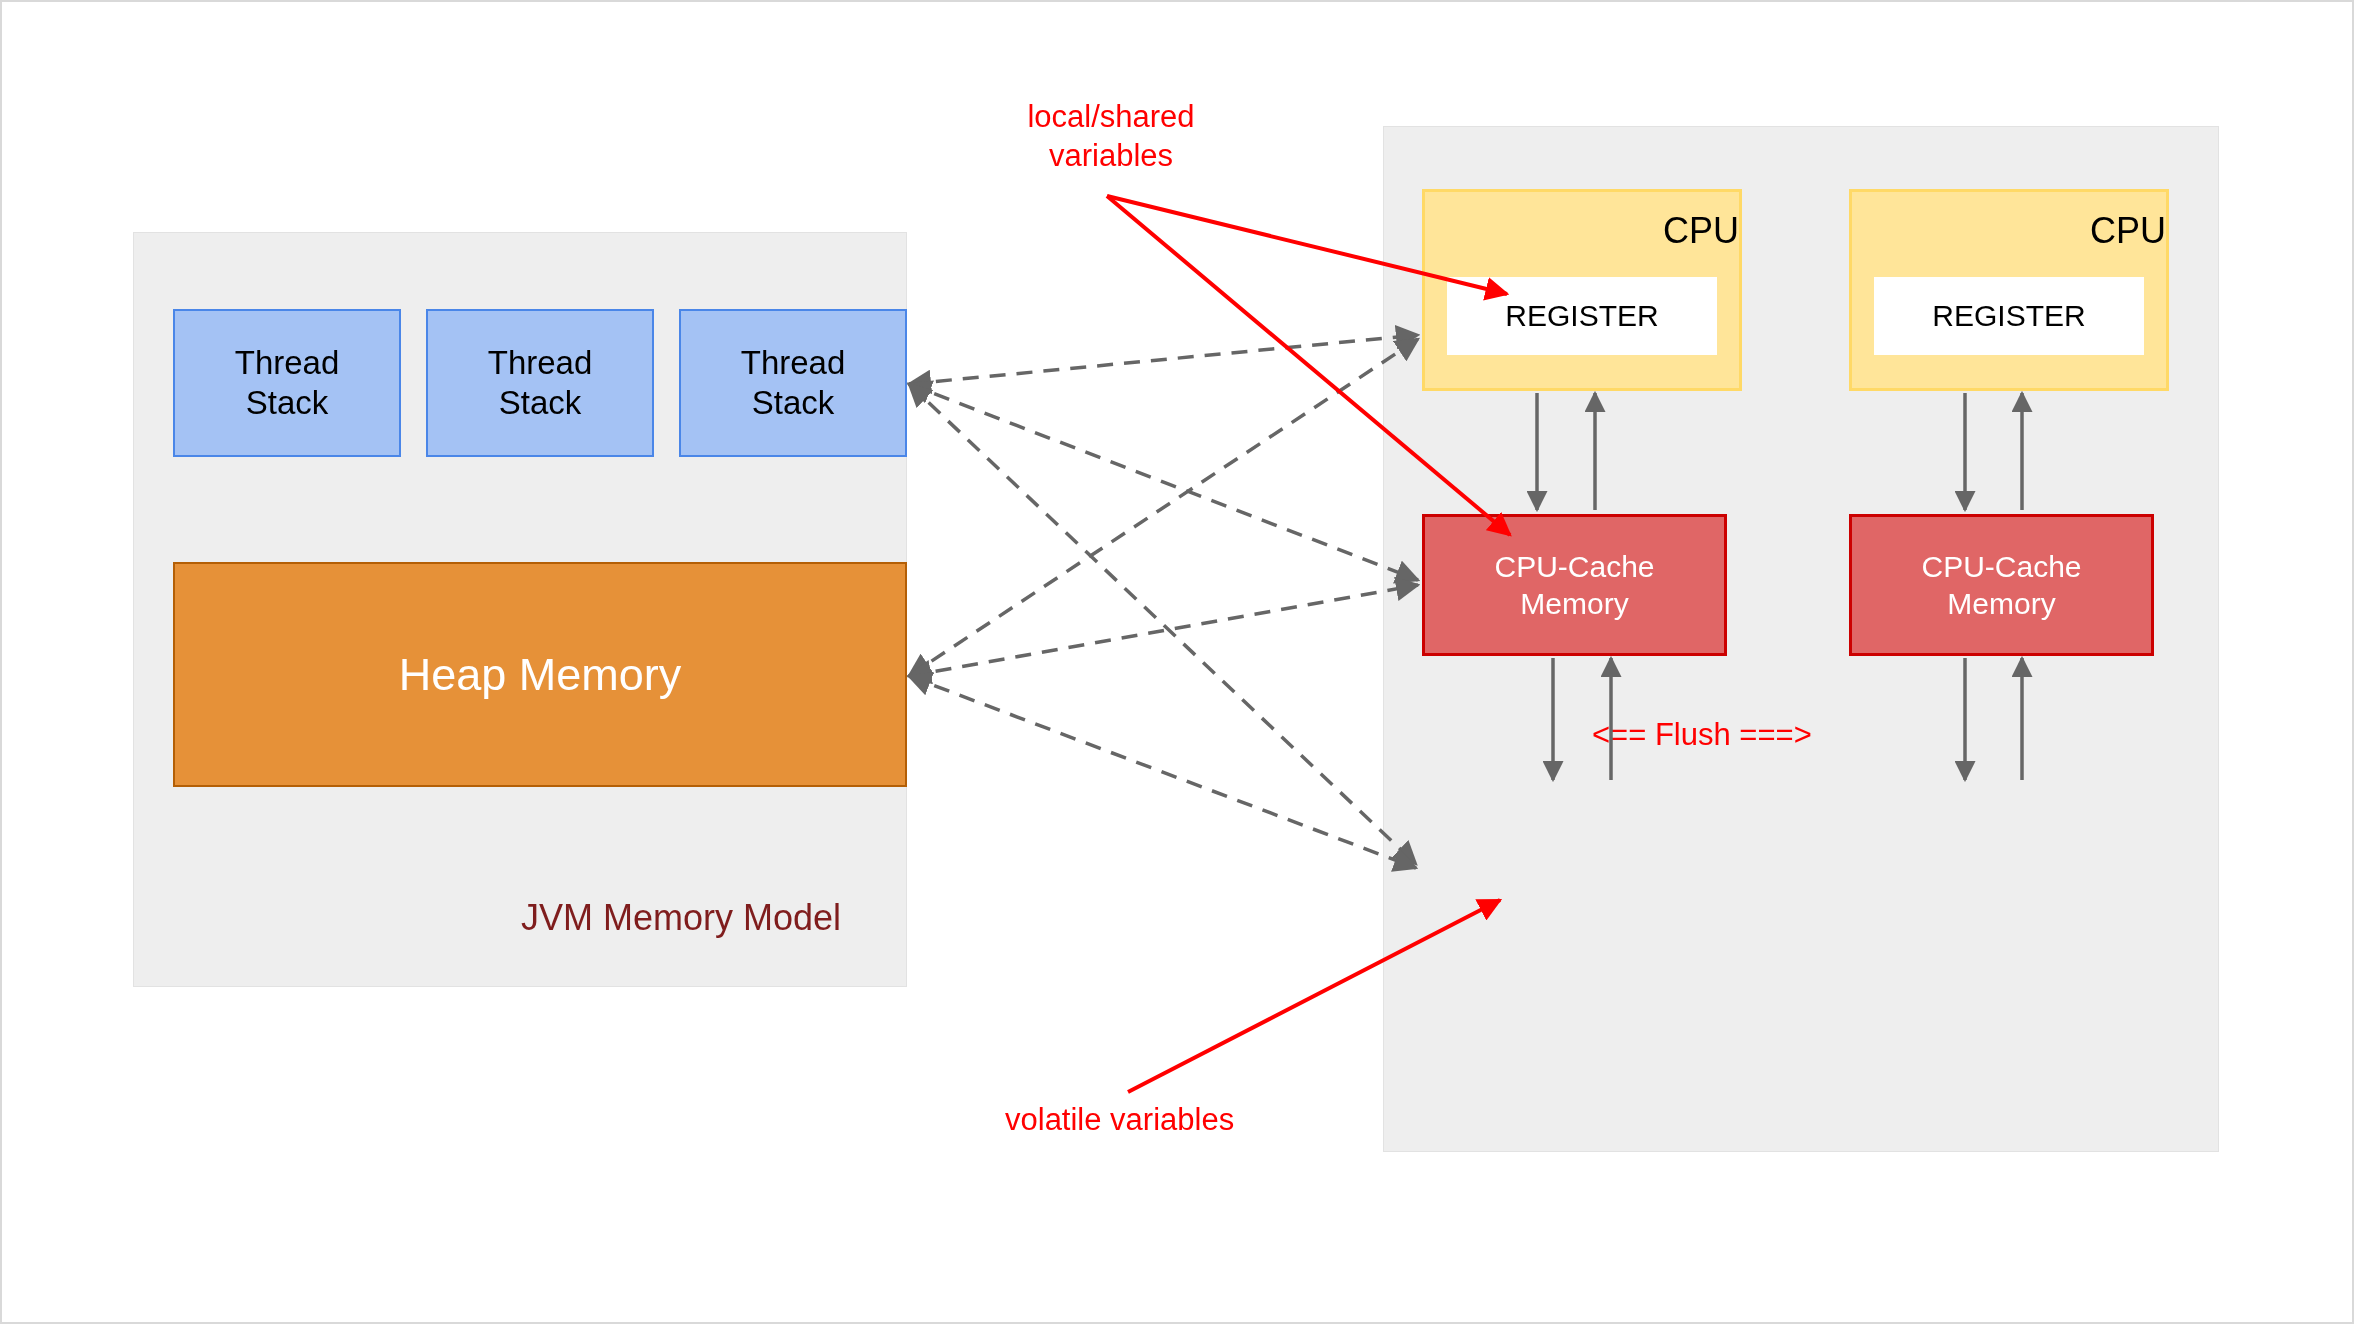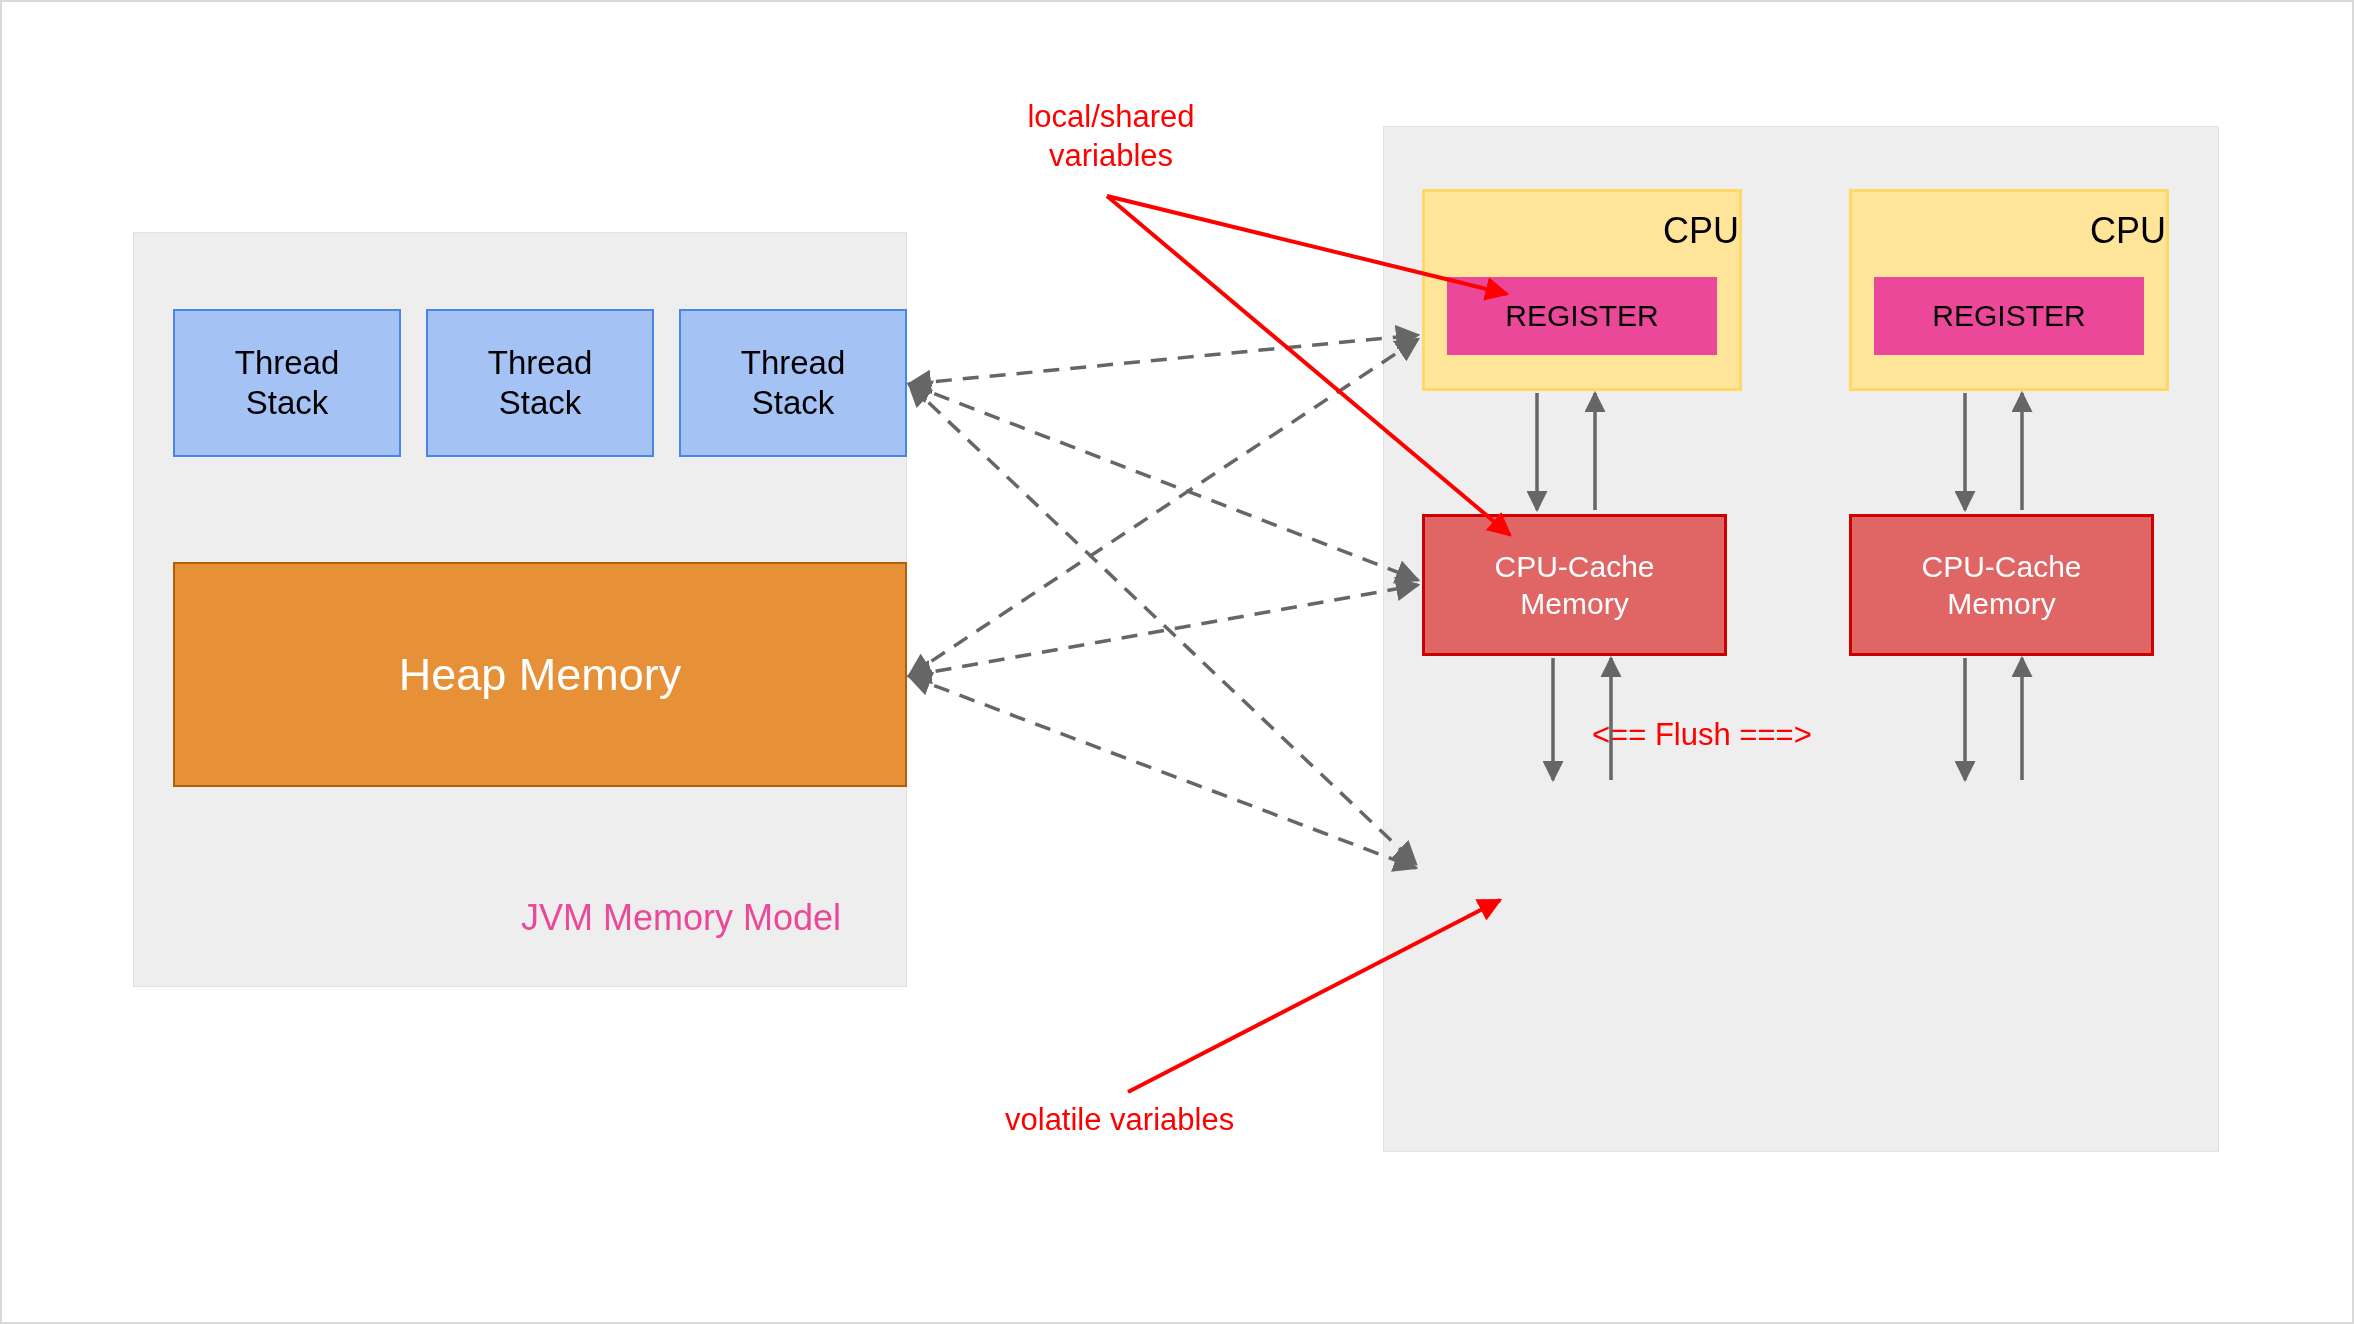--- a/index.html
+++ b/index.html
@@ -21,21 +21,21 @@
     position: absolute;
     background: #eeeeee;
     border: 1px solid #e2e2e2;
     box-sizing: border-box;
   }
   #jvm-panel  { left: 131px; top: 230px;  width: 774px;  height: 755px; }
   #cpu-panel  { left: 1381px; top: 124px; width: 836px;  height: 1026px; }
 
   .panel-title {
     position: absolute;
-    color: #ec4899;
+    color: #7f1d1d;
     font-size: 36px;
     white-space: nowrap;
   }
   #jvm-title { left: 519px; top: 895px; }
   #cpu-title { left: 1770px; top: 1060px; }
 
   .node {
     position: absolute;
     box-sizing: border-box;
     display: flex;
@@ -81,21 +81,21 @@
     position: absolute;
     left: 0; right: 0; top: 18px;
     text-align: right;
     font-size: 36px;
     color: #000000;
   }
   .register-box {
     position: absolute;
     left: 22px; right: 22px; top: 85px;
     height: 78px;
-    background: #ec4899;
+    background: #ffffff;
     display: flex;
     align-items: center;
     justify-content: center;
     font-size: 30px;
     color: #000000;
     text-align: right;
   }
 
   .cache-box {
     position: absolute;

